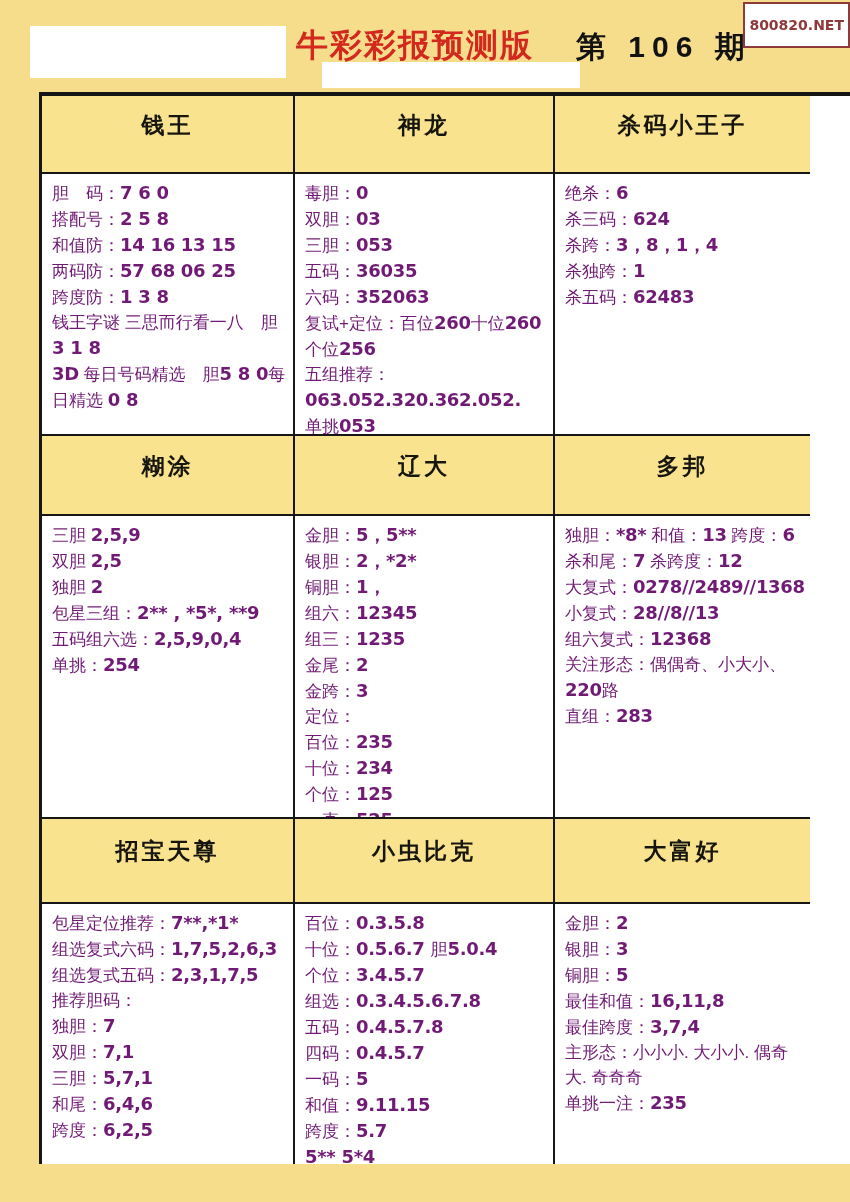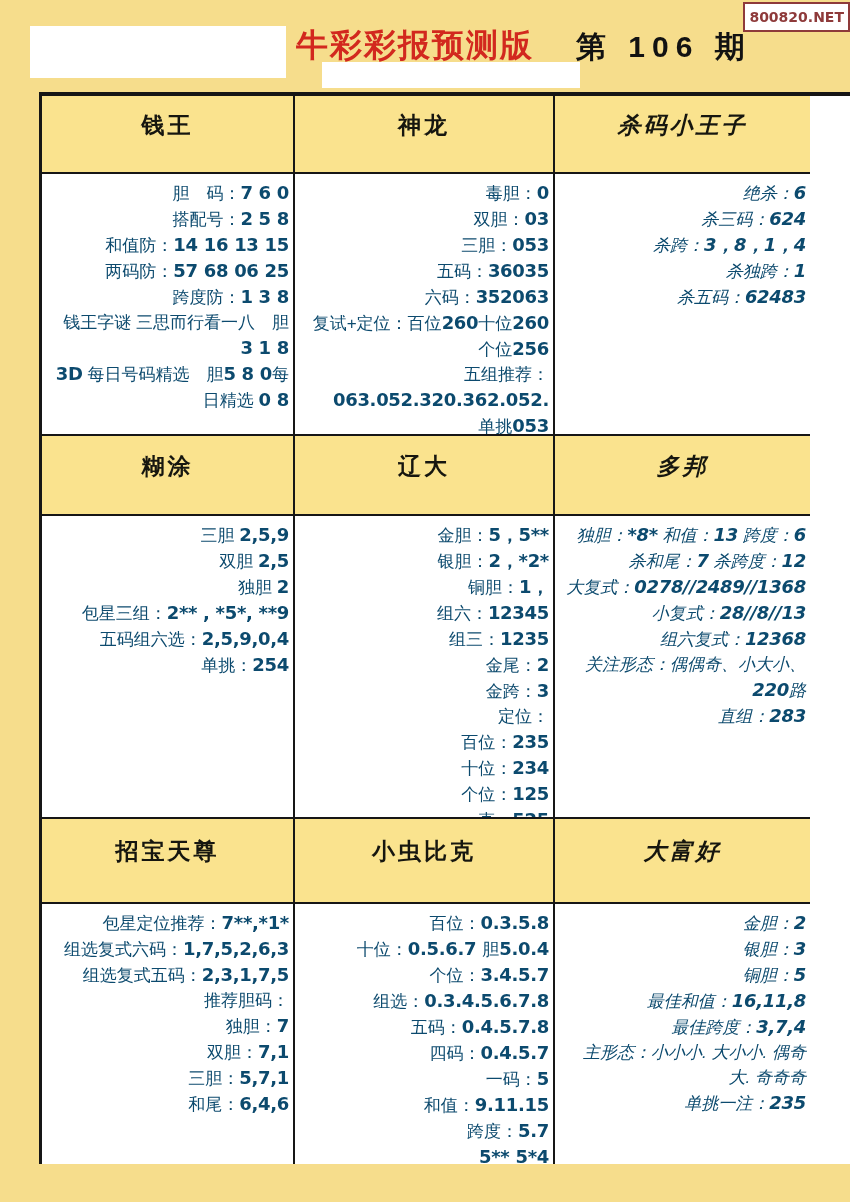--- a/index.html
+++ b/index.html
@@ -33,52 +33,51 @@
   .masthead .title{
     color:#d2281e;font-size:32px;font-weight:700;letter-spacing:2px;
   }
   .masthead .issue{
     color:#121212;font-size:30px;font-weight:600;letter-spacing:7px;
   }
   
   .site-badge{
     position:absolute;top:2px;right:0px;
     background:#ffffff;border:2px solid #8e3a3a;color:#8e3a3a;
-    font-size:14px;font-weight:700;padding:4px 4px;line-height:18px;
+    font-size:14px;font-weight:700;padding:12px 4px;line-height:18px;
     font-family:"DejaVu Sans",sans-serif;
   }
   
   .board{
     position:absolute;left:39px;top:92px;width:846px;
     border:3px solid #161616;border-top-width:4px;border-bottom:none;
     display:grid;
     grid-template-columns:253px 260px 255px;
     grid-template-rows:78px 262px 80px 303px 85px 260px;
     background:#ffffff;
     box-sizing:border-box;
   }
   .cell{
     border-right:2px solid #161616;
     border-bottom:2px solid #161616;
     box-sizing:border-box;
     overflow:hidden;
   }
-  .cell:nth-child(3n){border-right:none;font-style:italic;}
+  .cell:nth-child(3n){border-right:none;}
   .cell:nth-child(n+16){border-bottom:none;}
   .cell-header{
     background:#fae38e;
     display:flex;align-items:center;justify-content:center;
     padding-bottom:18px;
     font-size:23px;font-weight:600;color:#16160f;letter-spacing:3px;
   }
   .cell-body{
-    background:#ffffff;color:#0c4a6e;
+    background:#ffffff;color:#701a75;
     padding:6px 4px 0 10px;
     line-height:25px;
-    text-align:right;
   }
   .line{white-space:normal;}
   .lbl{font-size:17px;}
   .num{
     font-size:18px;font-weight:700;
     font-family:"DejaVu Sans",sans-serif;
     letter-spacing:-0.3px;
   }
 </style>
 </head>
@@ -169,20 +168,21 @@
 
   <div class="cell cell-body">
       <div class="line"><span class="lbl">包星定位推荐：</span><span class="num">7**,*1*</span></div>
       <div class="line"><span class="lbl">组选复式六码：</span><span class="num">1,7,5,2,6,3</span></div>
       <div class="line"><span class="lbl">组选复式五码：</span><span class="num">2,3,1,7,5</span></div>
       <div class="line"><span class="lbl">推荐胆码：</span></div>
       <div class="line"><span class="lbl">独胆：</span><span class="num">7</span></div>
       <div class="line"><span class="lbl">双胆：</span><span class="num">7,1</span></div>
       <div class="line"><span class="lbl">三胆：</span><span class="num">5,7,1</span></div>
       <div class="line"><span class="lbl">和尾：</span><span class="num">6,4,6</span></div>
+      <div class="line"><span class="lbl">跨度：</span><span class="num">6,2,5</span></div>
     </div>
   <div class="cell cell-body">
       <div class="line"><span class="lbl">百位：</span><span class="num">0.3.5.8</span></div>
       <div class="line"><span class="lbl">十位：</span><span class="num">0.5.6.7 </span><span class="lbl">胆</span><span class="num">5.0.4</span></div>
       <div class="line"><span class="lbl">个位：</span><span class="num">3.4.5.7</span></div>
       <div class="line"><span class="lbl">组选：</span><span class="num">0.3.4.5.6.7.8</span></div>
       <div class="line"><span class="lbl">五码：</span><span class="num">0.4.5.7.8</span></div>
       <div class="line"><span class="lbl">四码：</span><span class="num">0.4.5.7</span></div>
       <div class="line"><span class="lbl">一码：</span><span class="num">5</span></div>
       <div class="line"><span class="lbl">和值：</span><span class="num">9.11.15</span></div>

